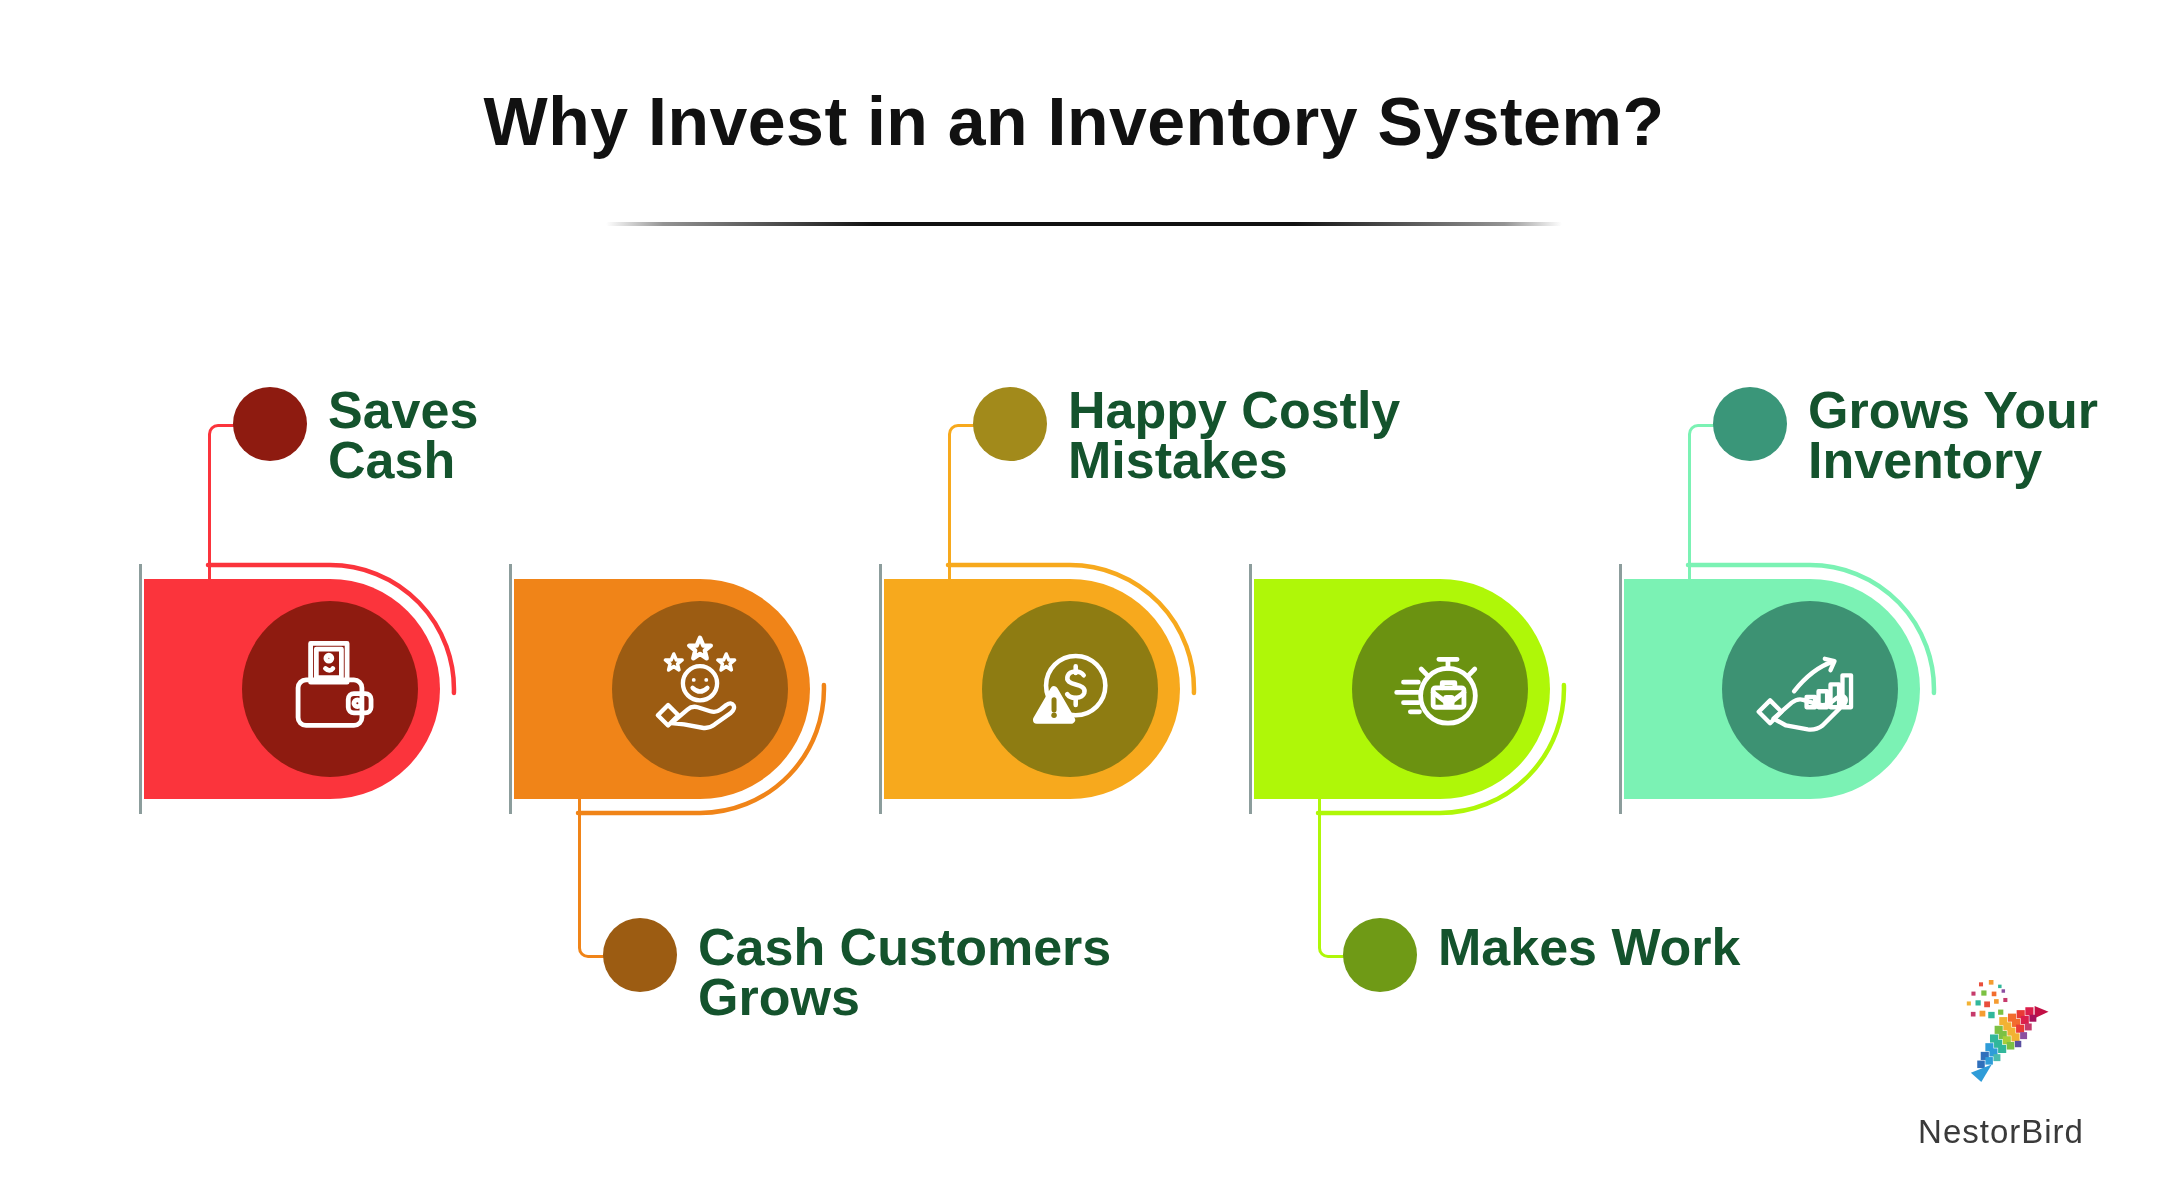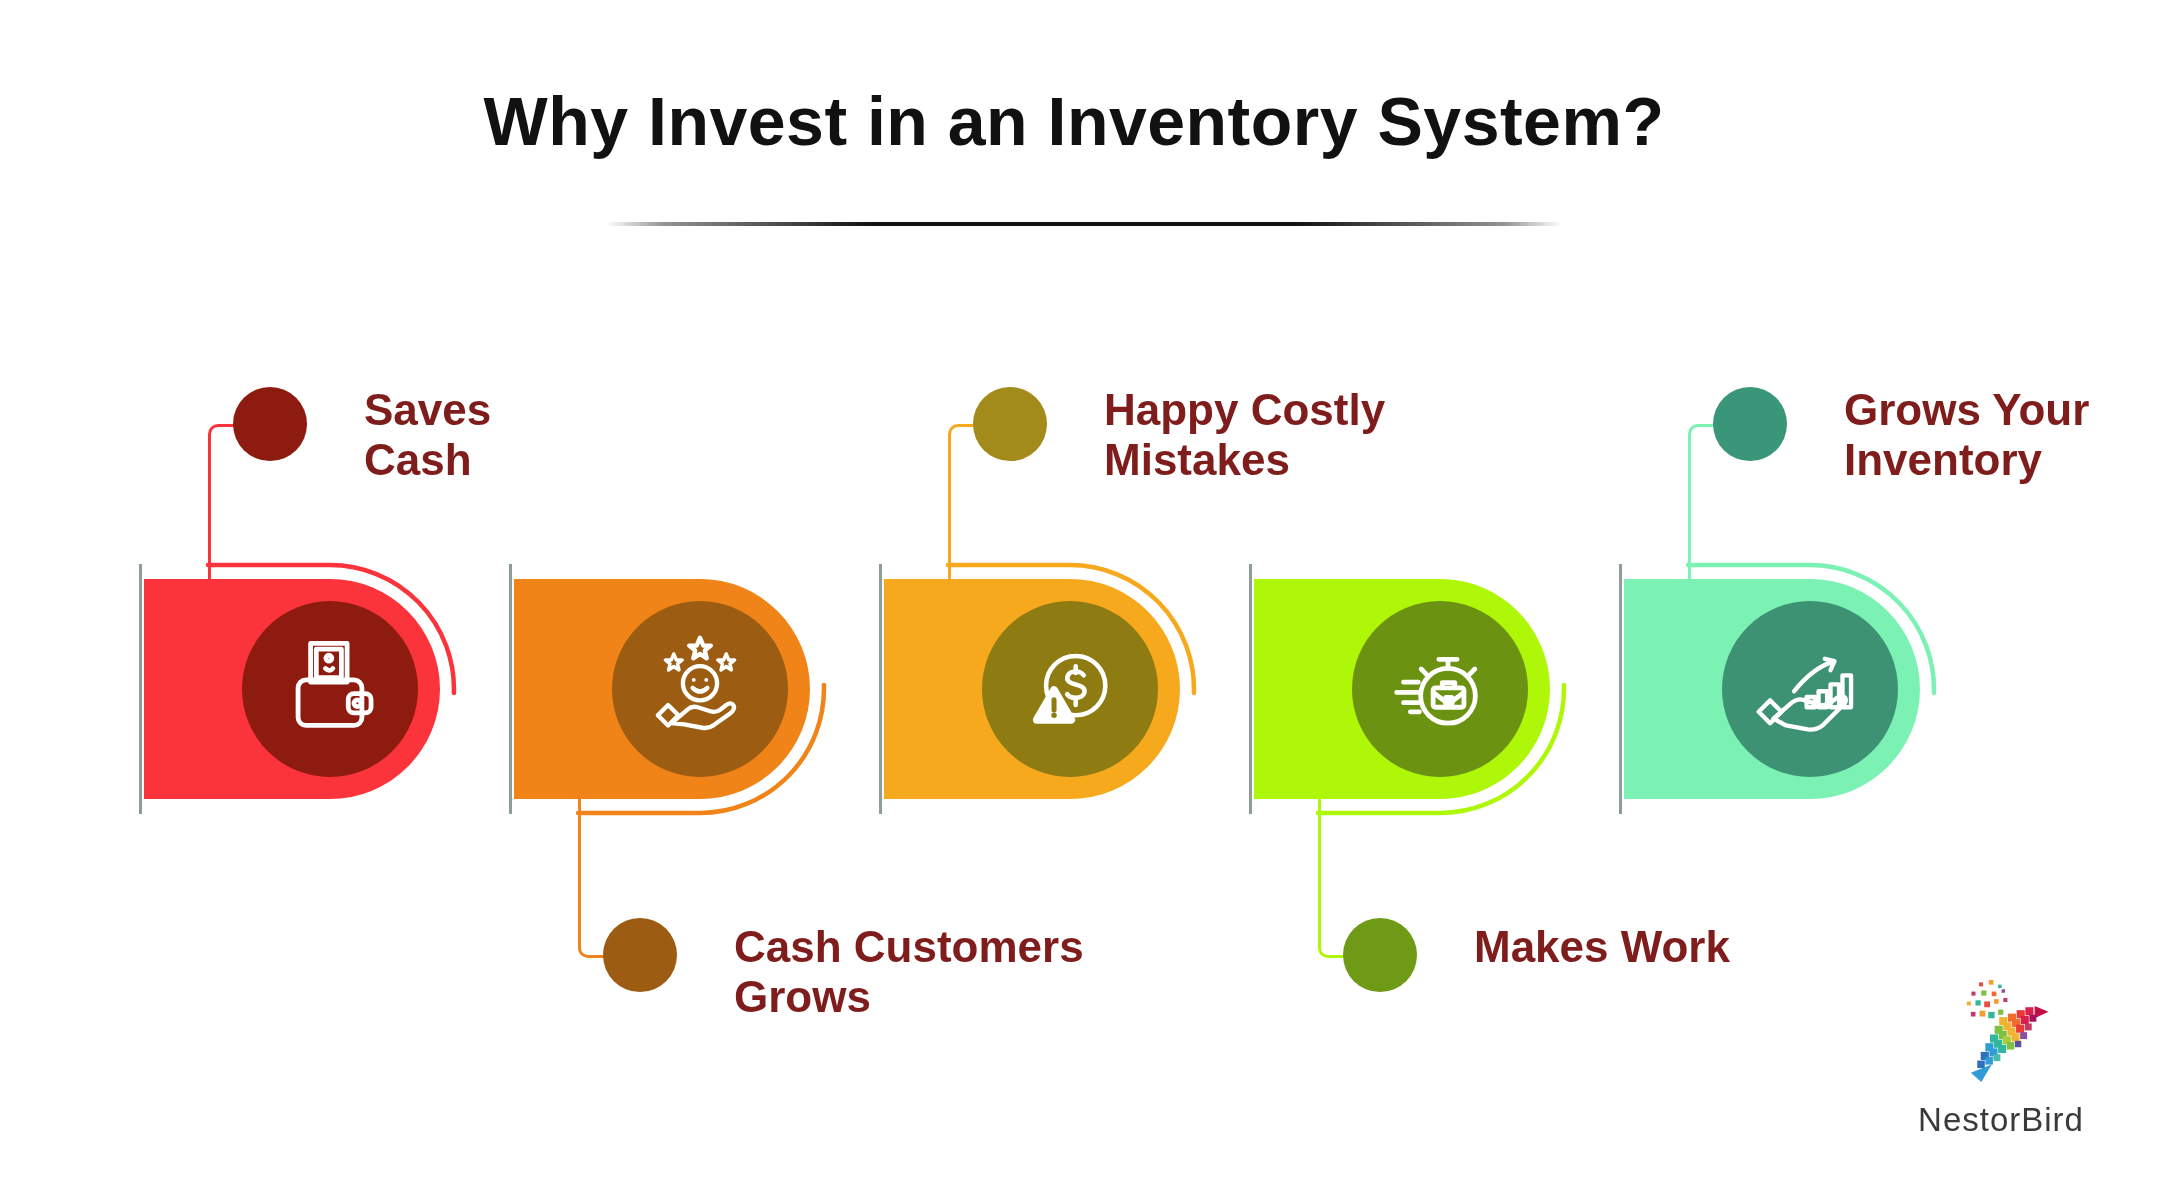--- a/index.html
+++ b/index.html
@@ -26,28 +26,28 @@
   .echo{position:absolute;left:46px;top:-30px;width:280px;height:280px;overflow:visible;pointer-events:none;}
   .echo path{fill:none;stroke:var(--fill);stroke-width:4.5;stroke-linecap:round;}
   .connector{position:absolute;left:64px;width:62px;}
   .step.top .connector{top:-155px;height:155px;border-left:3px solid var(--fill);
          border-top:3px solid var(--fill);border-top-left-radius:10px;}
   .step.bottom .connector{top:220px;height:156px;border-left:3px solid var(--fill);
          border-bottom:3px solid var(--fill);border-bottom-left-radius:10px;}
   .dot{position:absolute;left:89px;width:74px;height:74px;border-radius:50%;background:var(--dot);}
   .step.top .dot{top:-192px;}
   .step.bottom .dot{top:339px;}
-  .label{position:absolute;left:184px;font-size:44px;line-height:50px;font-weight:700;
-         color:#7f1d1d;white-space:nowrap;margin-left:36px;}
+  .label{position:absolute;left:184px;font-size:52px;line-height:50px;font-weight:700;
+         color:#14532d;white-space:nowrap;}
   .step.top .label{top:-194px;}
   .step.bottom .label{top:343px;}
 
   .brand{position:absolute;left:1876px;top:980px;width:250px;}
   .brand svg{display:block;margin:0 auto;width:116px;height:113px;}
-  .brand-name{margin-top:8px;text-align:center;font-size:33px;font-weight:400;
+  .brand-name{margin-top:20px;text-align:center;font-size:33px;font-weight:400;
          letter-spacing:1px;color:#3a3a3a;}
 </style>
 </head>
 <body>
 
 <div class="title">Why Invest in an Inventory System?</div>
 <div class="divider"></div>
 
 <div>
     <div class="step top" style="left: 144px; --fill: #FB343C; --circle: #8E1B10; --dot: #8E1B10;">

